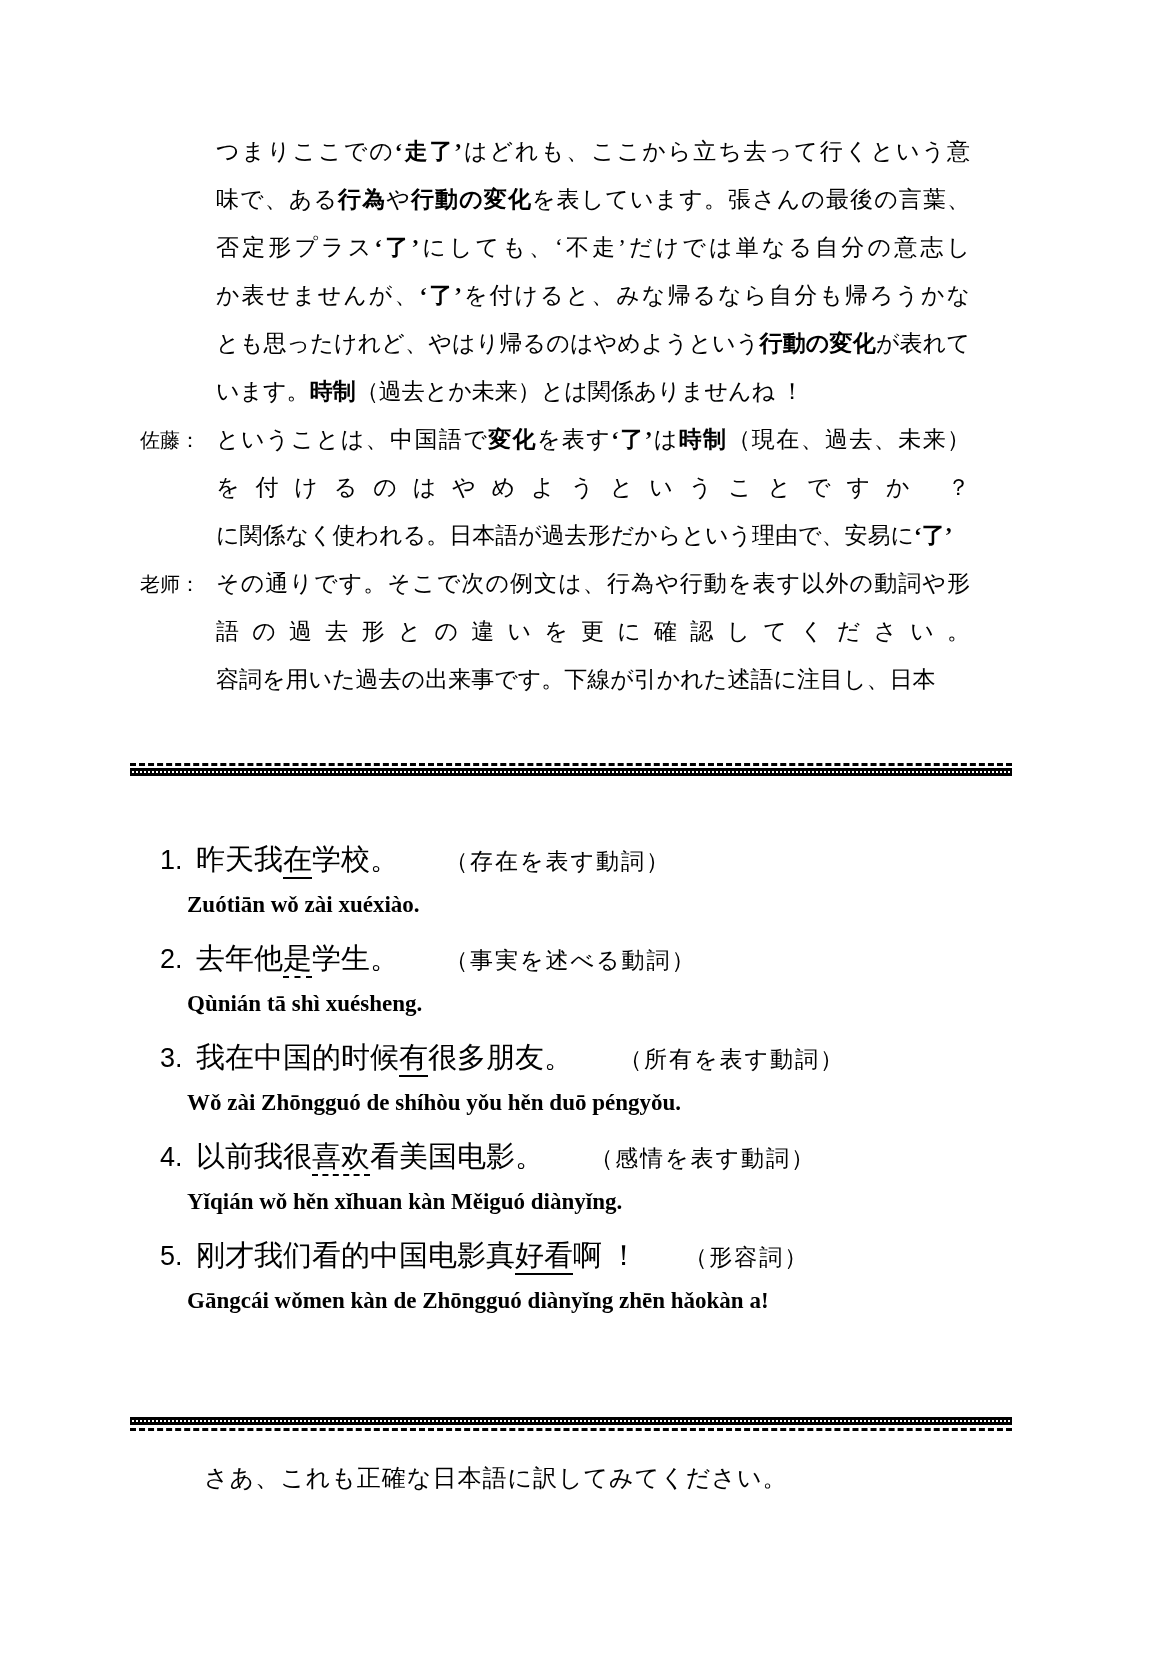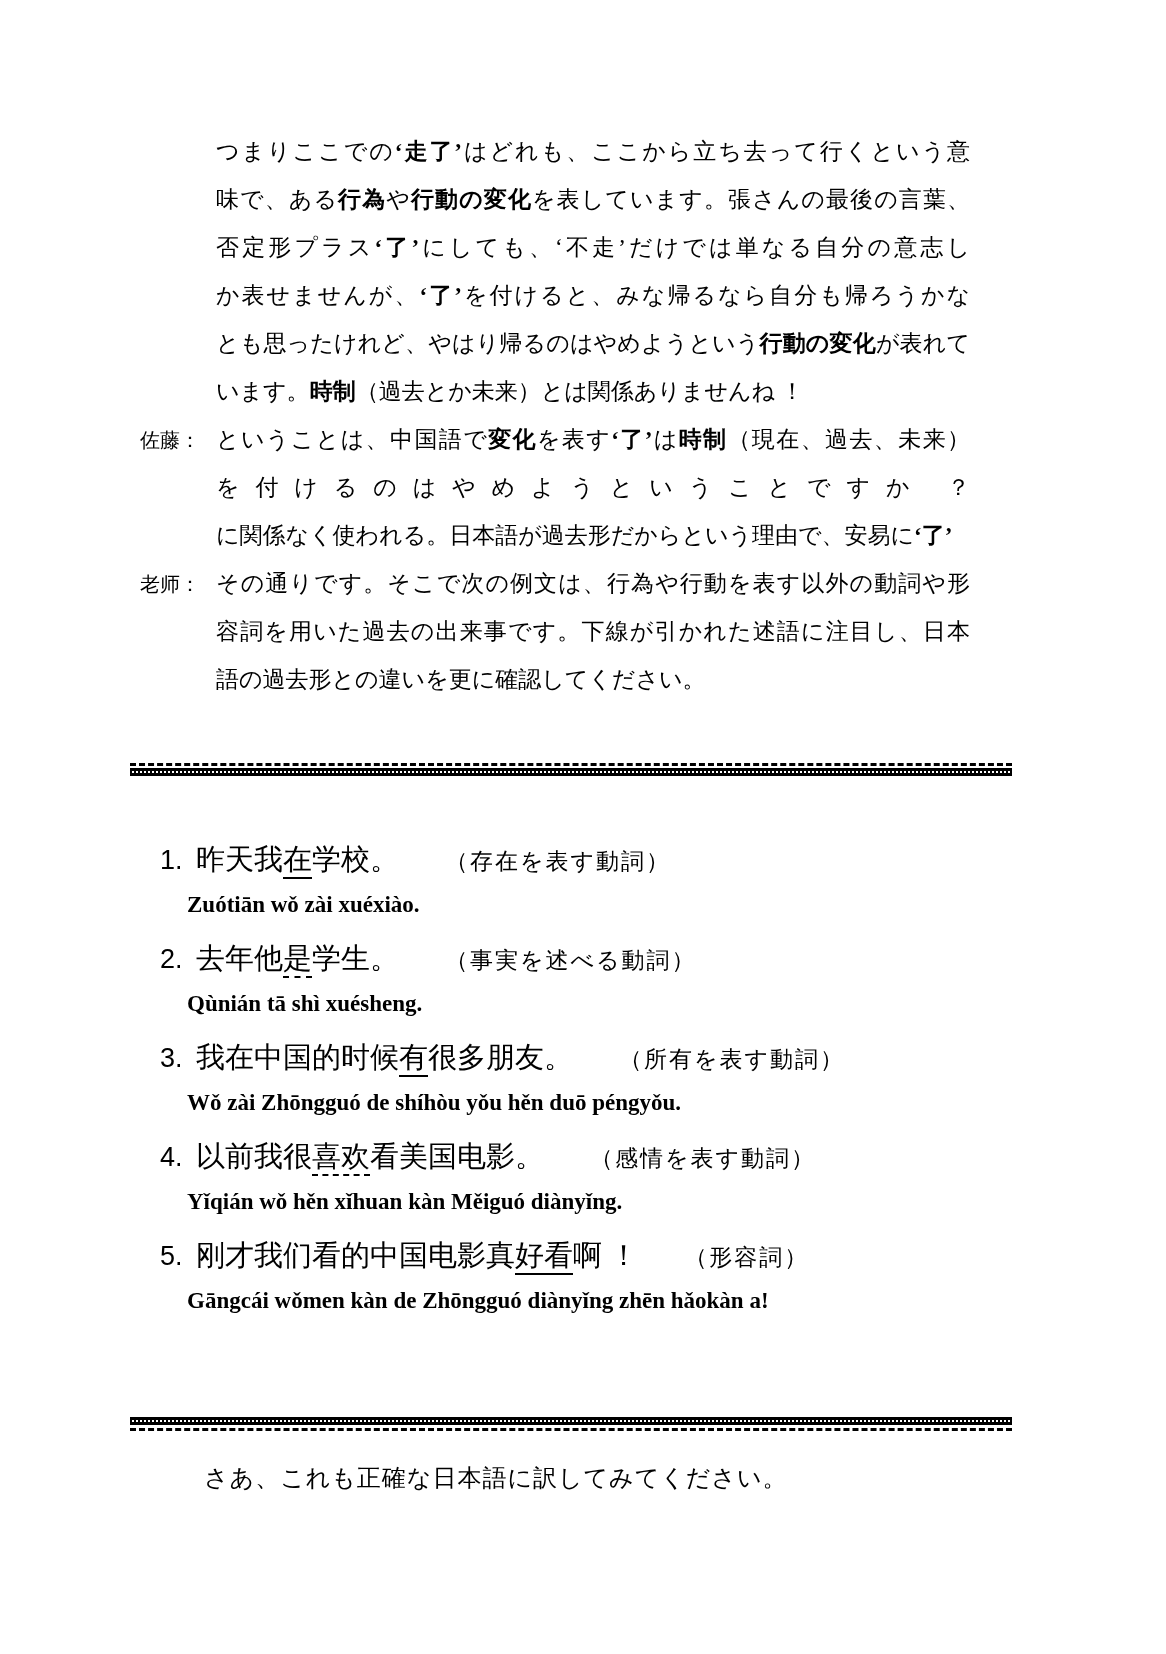--- a/index.html
+++ b/index.html
@@ -65,22 +65,22 @@
       <div class="ptext">
           <div class="tline"><span>ということは、中国語で</span><span class="b">変化</span><span>を表す</span><span class="b">‘了’</span><span>は</span><span class="b">時制</span><span>（現在、過去、未来）</span></div>
           <div class="tline"><span>を付けるのはやめようということですか ？</span></div>
           <div class="tline"><span>に関係なく使われる。日本語が過去形だからという理由で、安易に</span><span class="b">‘了’</span></div>
         </div>
     </div>
     <div class="para">
       <div class="speaker">老师：</div>
       <div class="ptext">
           <div class="tline"><span>その通りです。そこで次の例文は、行為や行動を表す以外の動詞や形</span></div>
+          <div class="tline"><span>語の過去形との違いを更に確認してください。</span></div>
           <div class="tline"><span>容詞を用いた過去の出来事です。下線が引かれた述語に注目し、日本</span></div>
-          <div class="tline"><span>語の過去形との違いを更に確認してください。</span></div>
         </div>
     </div>
   </div>
 
   <div class="rule rule-top" style="top:763px;">
     <div class="rule-dash"></div>
     <div class="rule-thick"></div>
   </div>
 
   <div class="examples">

